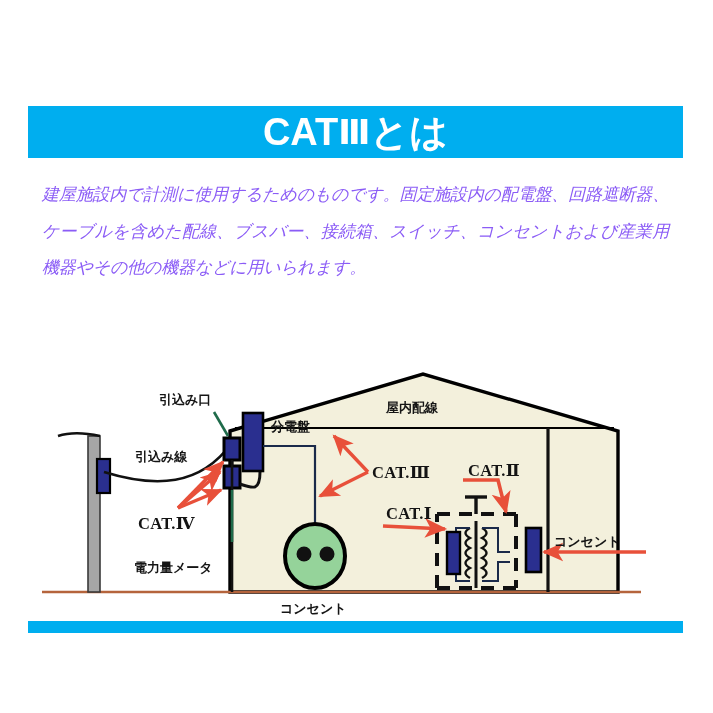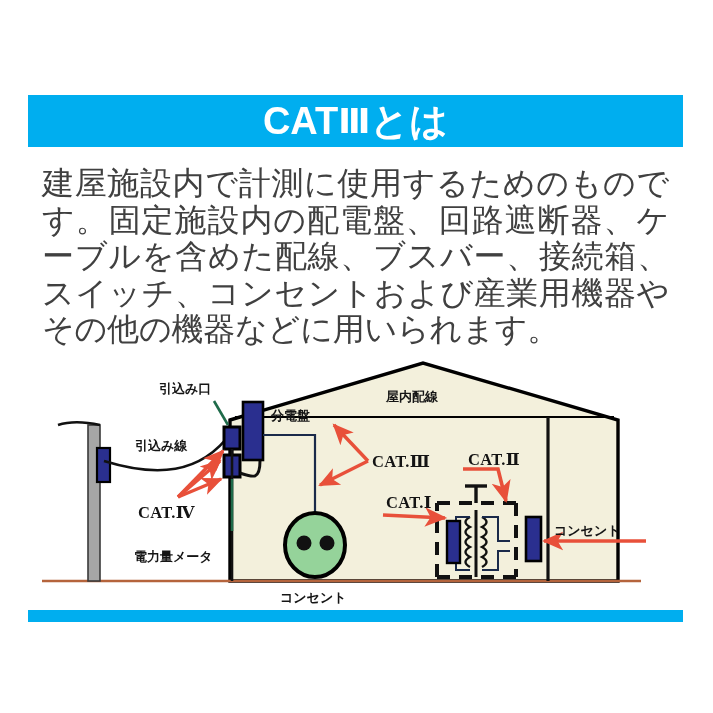--- a/index.html
+++ b/index.html
@@ -11,21 +11,21 @@
   body {
     width: 713px;
     height: 713px;
     font-family: "Liberation Sans", "DejaVu Sans", sans-serif;
     overflow: hidden;
   }
 
   #card {
     position: absolute;
     left: 28px;
-    top: 95px;
+    top: 106px;
     width: 655px;
     height: 527px;
     background: #00AEEF;
     box-sizing: border-box;
   }
 
   #card-title {
     height: 52px;
     line-height: 52px;
     text-align: center;
@@ -46,28 +46,29 @@
   #card-body {
     position: relative;
     background: #ffffff;
     height: 463px;
     box-sizing: border-box;
     padding: 10px 14px 0 14px;
     overflow: hidden;
   }
 
   #description {
-    font-size: 32px;
+    font-size: 17px;
     line-height: 36.5px;
-    color: #404040;
+    color: #8b5cf6;
     letter-spacing: -0.2px;
     margin: 8px 0 0 0;
     font-family: "DejaVu Sans", "Liberation Sans", sans-serif;
     text-align: justify;
     text-justify: inter-character;
+    font-style: italic;
   }
 
   
   #diagram-wrap {
     position: absolute;
     left: 0;
     top: 208px;
     width: 627px;
     height: 252px;
   }

